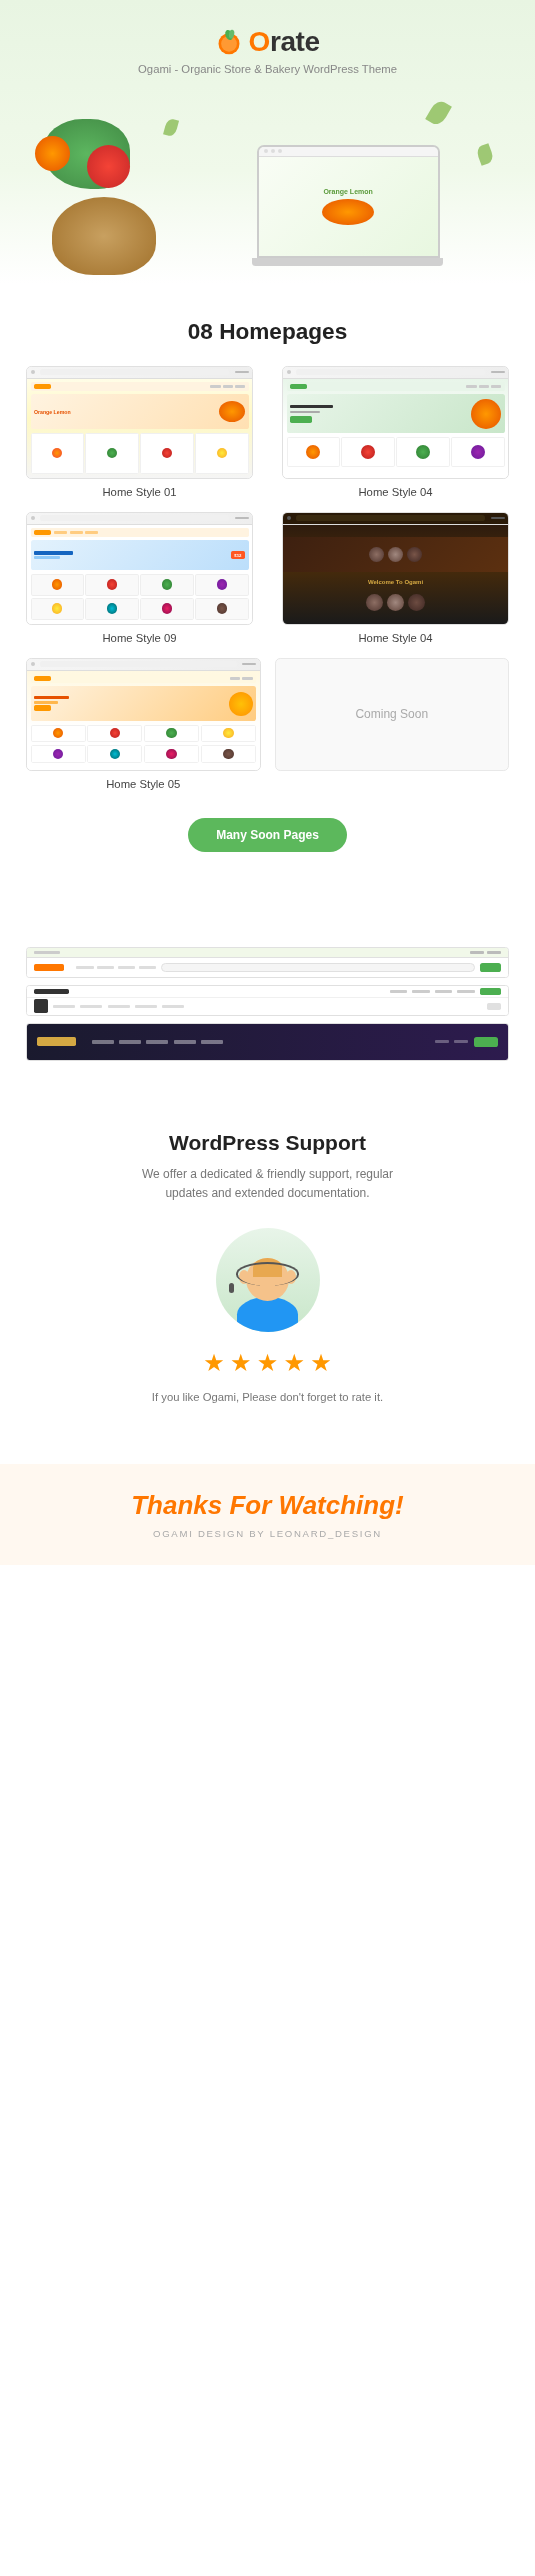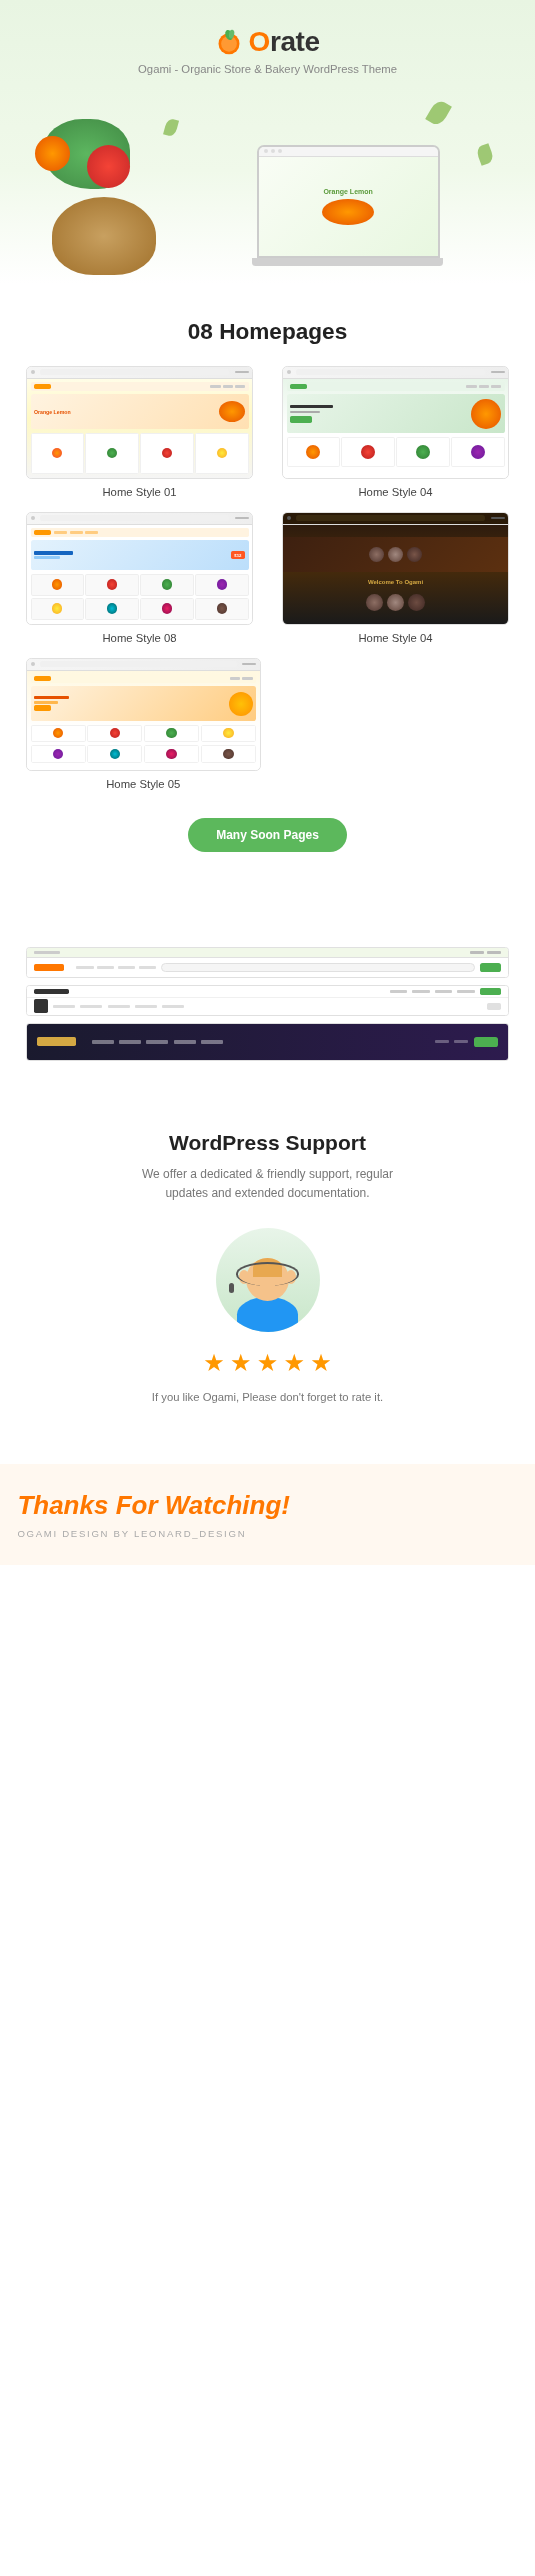--- a/index.html
+++ b/index.html
@@ -527,21 +527,21 @@
     }
     .rate-text {
       font-size: 11.3px;
       color: #777;
       margin-bottom: 26px;
     }
     
     .thanks-section {
       background: #fff8f0;
       padding: 26px 17.4px;
-      text-align: left;
+      text-align: center;
     }
     .thanks-title {
       font-size: 26px;
       font-weight: 800;
       color: #ff7700;
       font-style: italic;
       margin-bottom: 7px;
     }
     .thanks-credit {
       font-size: 9.6px;
@@ -757,21 +757,21 @@
               <div style="background:#f9f9f9;border-radius:1.7px;border:0.9px solid #eee;height:22px;display:flex;align-items:center;justify-content:center;">
                   <div style="width:10.4px;height:10.4px;background:radial-gradient(ellipse,#e91e63,#880e4f);border-radius:50%;"></div>
                 </div>
               <div style="background:#f9f9f9;border-radius:1.7px;border:0.9px solid #eee;height:22px;display:flex;align-items:center;justify-content:center;">
                   <div style="width:10.4px;height:10.4px;background:radial-gradient(ellipse,#795548,#4e342e);border-radius:50%;"></div>
                 </div>
             </div>
           </div>
         </div>
       </div>
-      <div class="homepage-label">Home Style 08</div>
+      <div class="homepage-label">Home Style 09</div>
     </div>
 
     <div class="homepage-item">
       <div class="homepage-thumb thumb-04">
         <div class="thumb-inner">
           <div class="thumb-bar" style="background:#2a1a08;">
             <div class="nav-circle" style="background:#555;"></div>
             <div class="nav-url" style="background:#3a2a10;"></div>
             <div class="top-bar-icon" style="background:#555;"></div>
           </div>
@@ -851,20 +851,26 @@
               <div style="flex:1;background:#fff;border-radius:1.7px;border:0.9px solid #f0f0f0;height:17.4px;display:flex;align-items:center;justify-content:center;">
                   <div style="width:10.4px;height:10.4px;background:radial-gradient(ellipse,#795548,#4e342e);border-radius:50%;"></div>
                 </div>
             </div>
           </div>
         </div>
       </div>
       <div class="homepage-label">Home Style 05</div>
     </div>
 
+    <div class="homepage-item">
+      <div class="coming-soon-thumb">
+        <span class="coming-soon-text">Coming Soon</span>
+      </div>
+      <div class="homepage-label"></div>
+    </div>
   </div>
 
   
   <button class="more-pages-btn">Many Soon Pages</button>
 </section>
 
 <section class="header-section">
 
   <div class="header-layouts">
 

